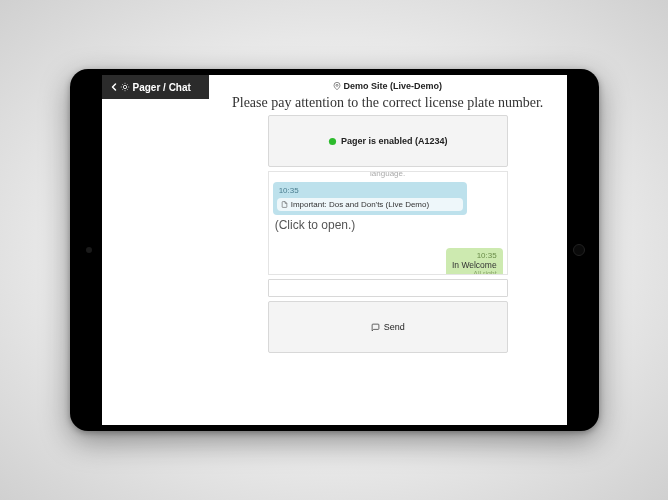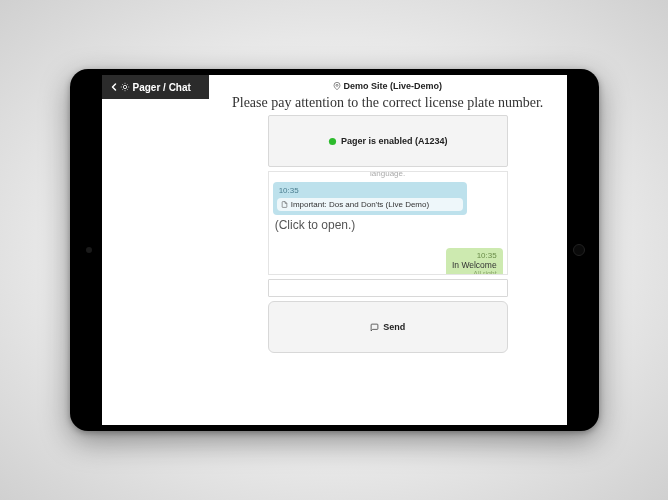--- a/index.html
+++ b/index.html
@@ -173,21 +173,21 @@
     font-size: 7px;
     color: #8aa86b;
   }
   .input-row {
     width: 240px;
     height: 18px;
     border: 1px solid #d8d8d8;
     background: #fff;
     border-radius: 1px;
   }
-  .btn { cursor: pointer; font-weight: 700; border-radius: 6px; }
+  .btn { cursor: pointer; font-weight: 400; }
 </style>
 </head>
 <body>
 
 <div class="tablet-frame">
   <div class="screen">
 
     <div class="topbar">
       <span class="back-icon">
         <svg viewBox="0 0 24 24" fill="none" stroke="#fff" stroke-width="3" stroke-linecap="round" stroke-linejoin="round">

